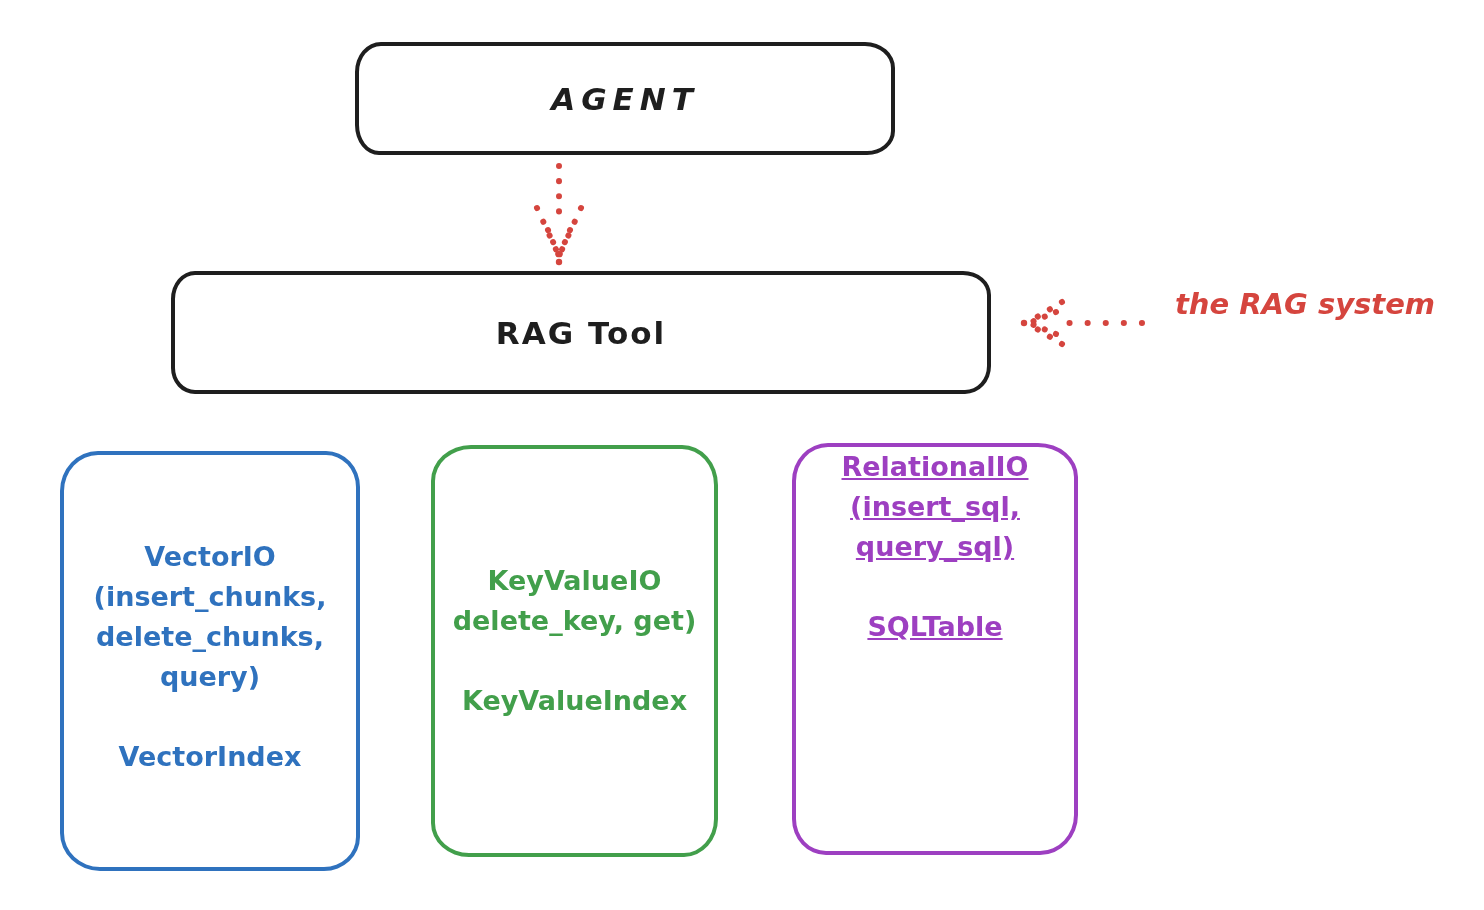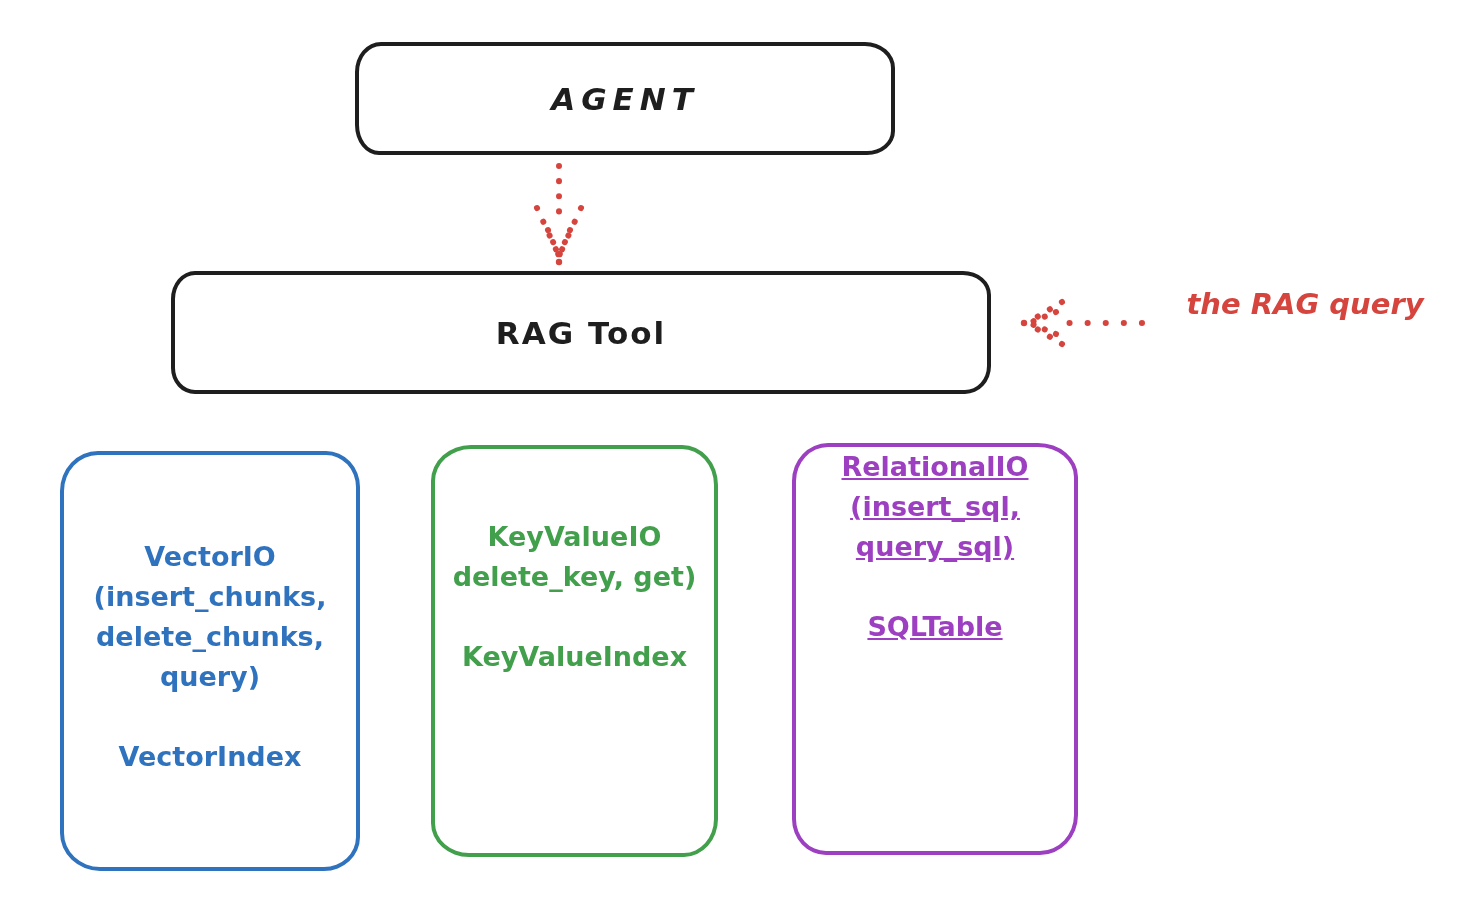--- a/index.html
+++ b/index.html
@@ -61,21 +61,21 @@
     border: 4px solid #2f72be;
     color: #2f72be;
     border-radius: 38px 34px 36px 40px / 40px 36px 34px 38px;
     padding-top: 82px;
   }
   #io-box-keyvalue {
     left: 431px; top: 445px; width: 287px; height: 412px;
     border: 4px solid #429f4b;
     color: #429f4b;
     border-radius: 40px 36px 34px 38px / 36px 40px 38px 34px;
-    padding-top: 68px;
+    padding-top: 112px;
   }
   #io-box-relational {
     left: 792px; top: 443px; width: 286px; height: 412px;
     border: 4px solid #9d3fc1;
     color: #9d3fc1;
     border-radius: 36px 40px 38px 34px / 38px 34px 40px 36px;
     text-decoration: underline;
   }
   .io-index-label {
     margin-top: 40px;
@@ -126,21 +126,21 @@
       <path d="M126 29 H 48" stroke-dasharray="0.1 18"></path>
       <path d="M46 8 L11 29" stroke-dasharray="0.1 14"></path>
       <path d="M46 50 L11 29" stroke-dasharray="0.1 14"></path>
       <path d="M40 18 L13 29" stroke-dasharray="0.1 12"></path>
       <path d="M40 40 L13 29" stroke-dasharray="0.1 12"></path>
       <circle cx="8" cy="29" r="3.2" fill="#d5453e" stroke="none"></circle>
     </g>
   </svg>
 
   <div id="ingest-annotation">
-    <div>the RAG query</div>
+    <div>the RAG system</div>
   </div>
 
   <div id="io-box-vector" class="io-box">
     <div>VectorIO</div>
     <div>(insert_chunks,</div>
     <div>delete_chunks,</div>
     <div>query)</div>
     <div class="io-index-label">VectorIndex</div>
   </div>
 

